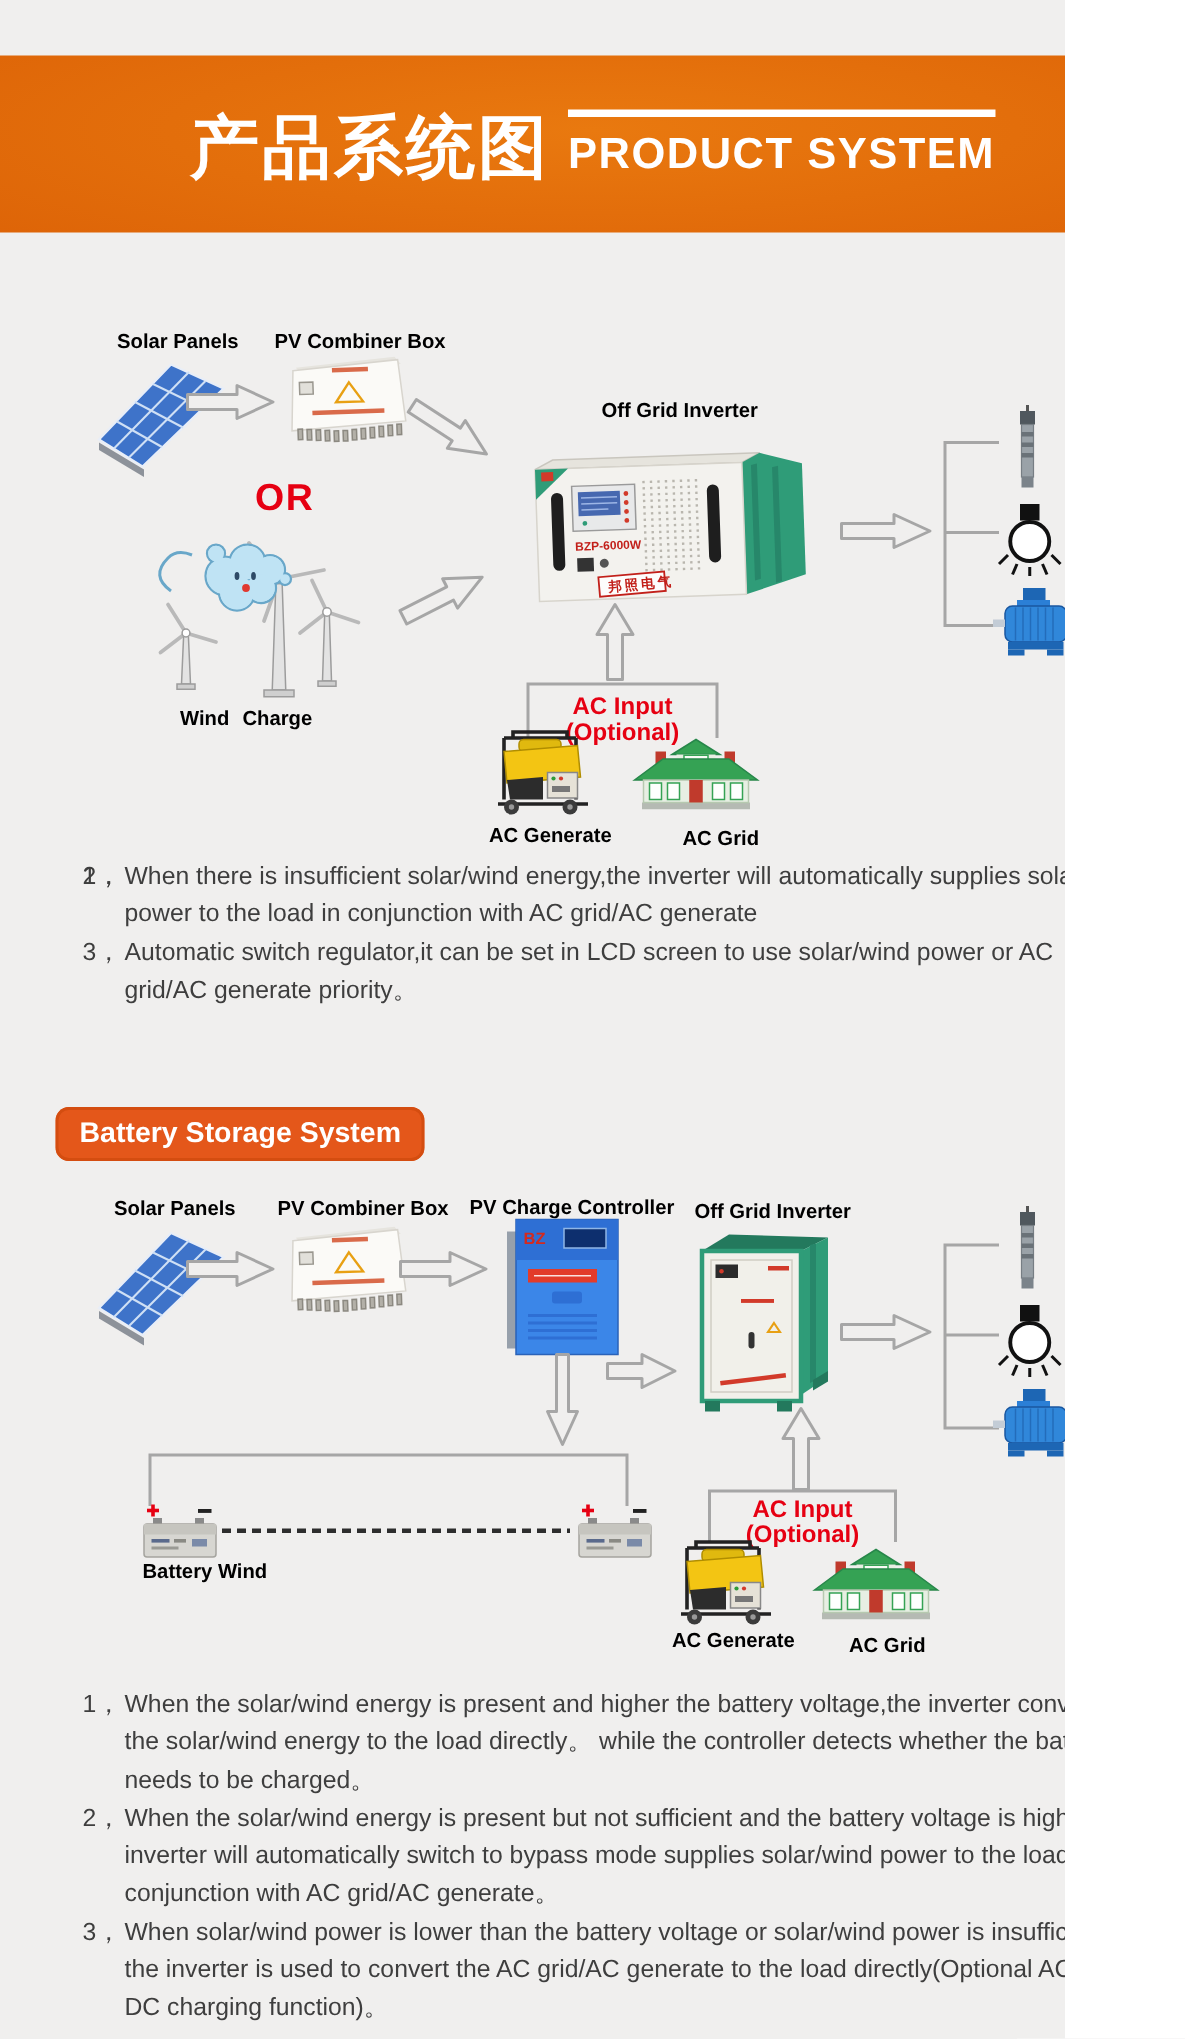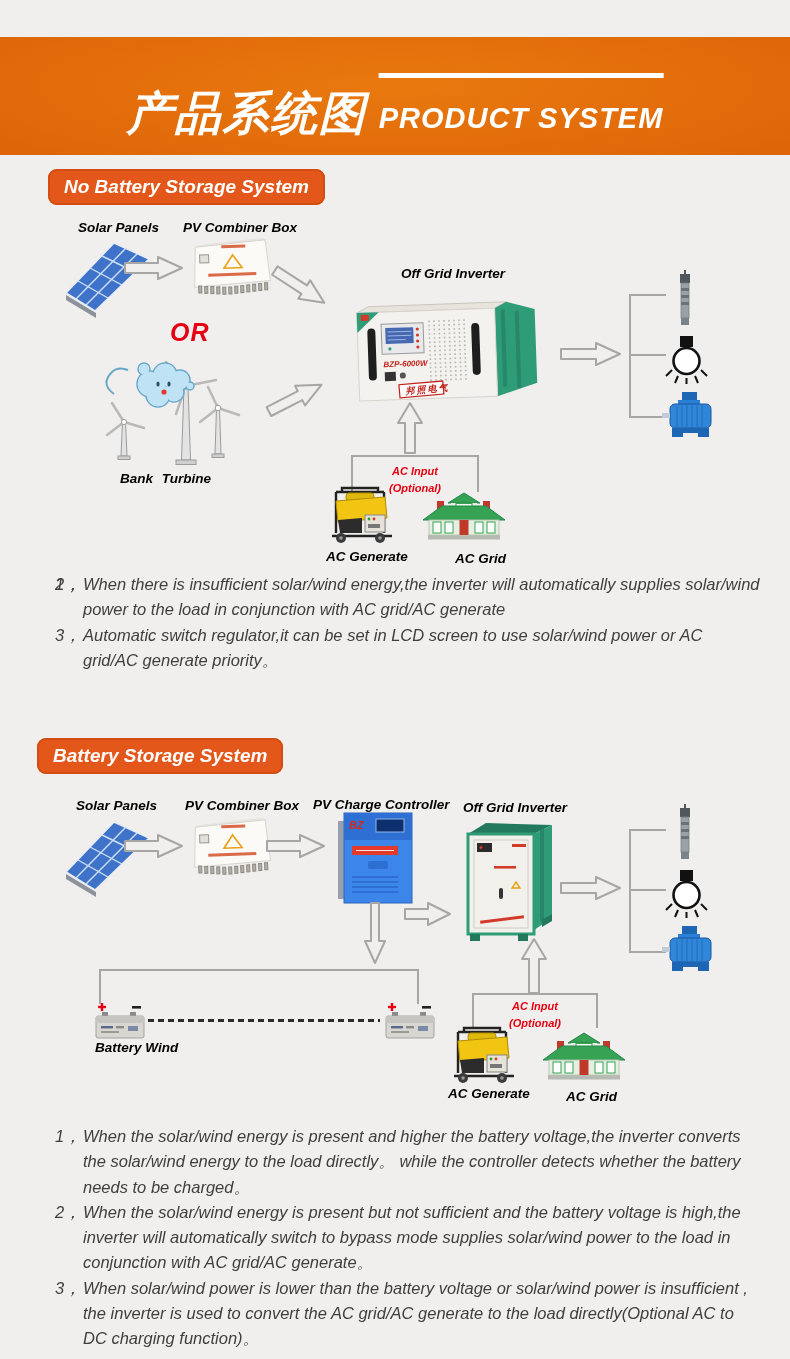--- a/index.html
+++ b/index.html
@@ -1,35 +1,35 @@
 <!DOCTYPE html>
 <html><head>
 <meta charset="utf-8">
 <style>
   html,body{margin:0;padding:0;}
   body{font-family:"Liberation Sans","DejaVu Sans",sans-serif;}
-  .page{position:relative;width:790px;height:1359px;background:#f0efee;overflow:hidden;font-style:italic;}
+  .page{position:relative;width:710px;height:1359px;background:#f0efee;overflow:hidden;}
 
   
   .hdr{position:absolute;left:0;top:37px;width:790px;height:118px;
        background:radial-gradient(130% 170% at 50% 42%, #e9790f 0%, #dd6307 55%, #bf4c02 100%);}
   .hdr-inner{position:absolute;left:50%;top:36px;transform:translateX(-50%);display:flex;align-items:flex-end;gap:12px;color:#fff;}
   .hdr-zh{font-size:46px;font-weight:bold;line-height:1.05;letter-spacing:2px;white-space:nowrap;}
-  .hdr-en-wrap{display:flex;flex-direction:column;gap:24px;padding-bottom:2px;}
+  .hdr-en-wrap{display:flex;flex-direction:column;gap:9px;padding-bottom:2px;}
   .hdr-line{height:5px;background:#fff;}
   .hdr-en{font-size:29px;font-weight:bold;letter-spacing:1px;white-space:nowrap;}
 
   
   .badge{position:absolute;background:#e4571a;color:#fff;font-weight:bold;font-size:19px;
          padding:7px 16px;border-radius:9px;white-space:nowrap;box-shadow:inset 0 0 0 2px #d44d10;}
 
   
   .lbl{position:absolute;font-weight:bold;font-size:13.5px;color:#000000;white-space:nowrap;}
   .or-lbl{position:absolute;font-weight:bold;font-size:25px;color:#e60012;letter-spacing:1px;}
-  .ac-lbl{position:absolute;text-align:center;font-weight:bold;font-size:11px;line-height:17px;color:#e60012;white-space:pre-line;}
+  .ac-lbl{position:absolute;text-align:center;font-weight:bold;font-size:16px;line-height:17px;color:#e60012;white-space:pre-line;}
 
   
   .notes{position:absolute;left:55px;width:706px;font-size:16.5px;line-height:25.3px;color:#3e3e3e;}
   .note{position:relative;padding-left:28px;}
   .note .num{position:absolute;left:0;top:0;}
 
   .abs{position:absolute;}
   svg{display:block;overflow:visible;}
   svg text{font-family:"Liberation Sans","DejaVu Sans",sans-serif;}
 </style>
@@ -41,21 +41,20 @@
   <div class="hdr">
     <div class="hdr-inner">
       <div class="hdr-zh">产品系统图</div>
       <div class="hdr-en-wrap">
         <div class="hdr-line"></div>
         <div class="hdr-en">PRODUCT SYSTEM</div>
       </div>
     </div>
   </div>
 
-  <div class="badge" style="left:48px;top:169px;">No Battery Storage System</div>
 
   <div class="lbl" style="left:78px;top:220px;">Solar Panels</div>
 
   <svg class="abs" style="left:58px;top:237px;" width="96" height="82" viewBox="0 0 96 82">
     <polygon points="8,58 38,76 38,81 8,63" fill="#8d929a"></polygon>
     <polygon points="8,56 56,6 91,22 37,74" fill="#3e73c9" stroke="#e8eef8" stroke-width="1.5"></polygon>
     <g stroke="#cfe0f5" stroke-width="1.4">
       <line x1="18" y1="62" x2="68" y2="11"></line>
         <line x1="28" y1="68" x2="79" y2="17"></line>
       <line x1="20" y1="44" x2="50" y2="61"></line>
@@ -143,21 +142,21 @@
       <circle cx="60" cy="39" r="11.2"></circle>
         <circle cx="76" cy="36" r="9.2"></circle>
         <circle cx="46" cy="13" r="5.2"></circle>
     </g>
     <g fill="#2e4a66">
       <ellipse cx="60" cy="28" rx="1.6" ry="2.6"></ellipse>
         <ellipse cx="71" cy="28" rx="1.6" ry="2.6"></ellipse>
     </g>
     <circle cx="66" cy="36" r="2.6" fill="#e0392f"></circle>
   </svg>
-  <div class="lbl" style="left:120px;top:471px;word-spacing:5px;">Bank Turbine</div>
+  <div class="lbl" style="left:120px;top:471px;word-spacing:5px;">Wind Charge</div>
 
   <div class="abs" style="left:268px;top:400px;transform:rotate(-27deg);transform-origin:0 50%;">
     <svg width="62" height="24" viewBox="0 0 62 24">
       <polygon points="1,7 36,7 36,1 60,12 36,23 36,17 1,17" fill="#f0efee" stroke="#a6a6a6" stroke-width="2" stroke-linejoin="round"></polygon>
     </svg>
   </div>
 
   <div class="lbl" style="left:401px;top:266px;">Off Grid Inverter</div>
 
   <svg class="abs" style="left:346px;top:290px;" width="198" height="114" viewBox="0 0 198 114">

